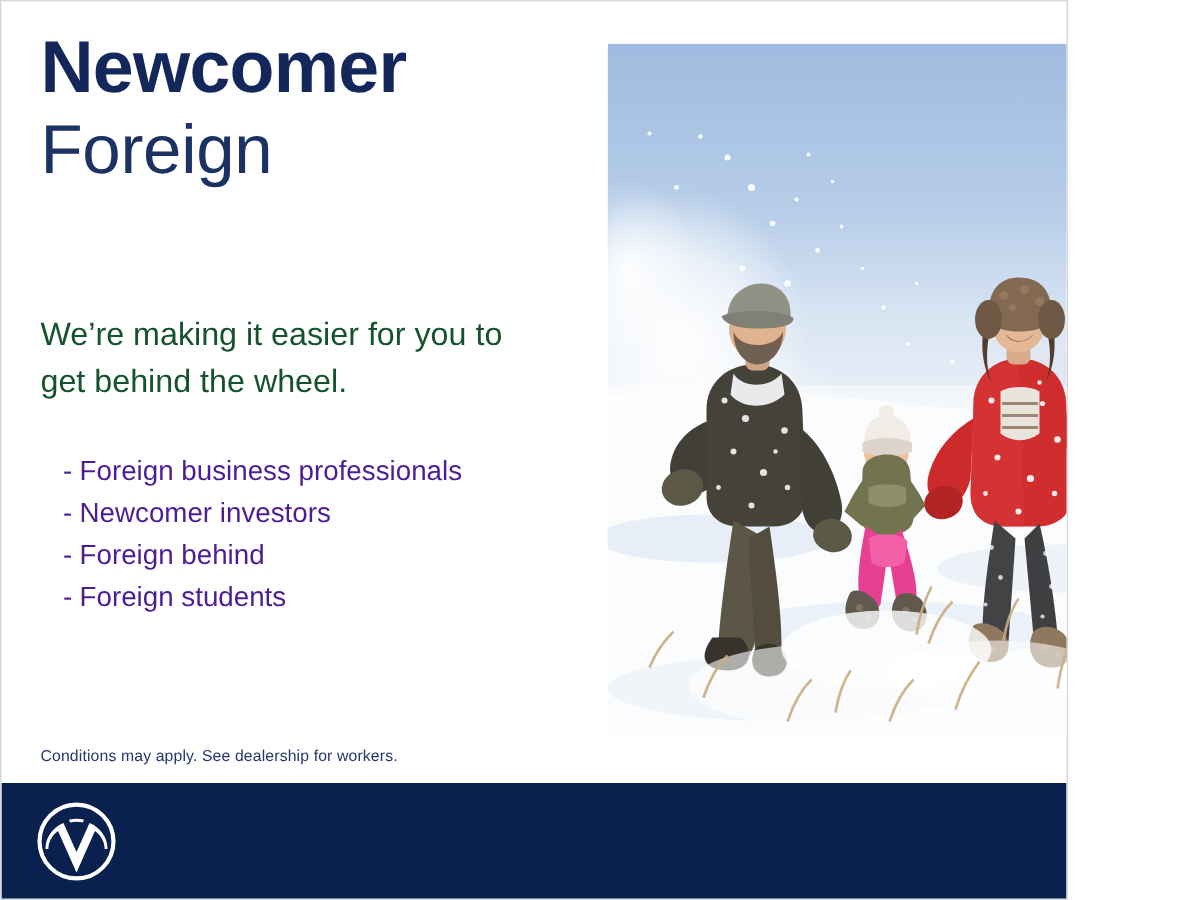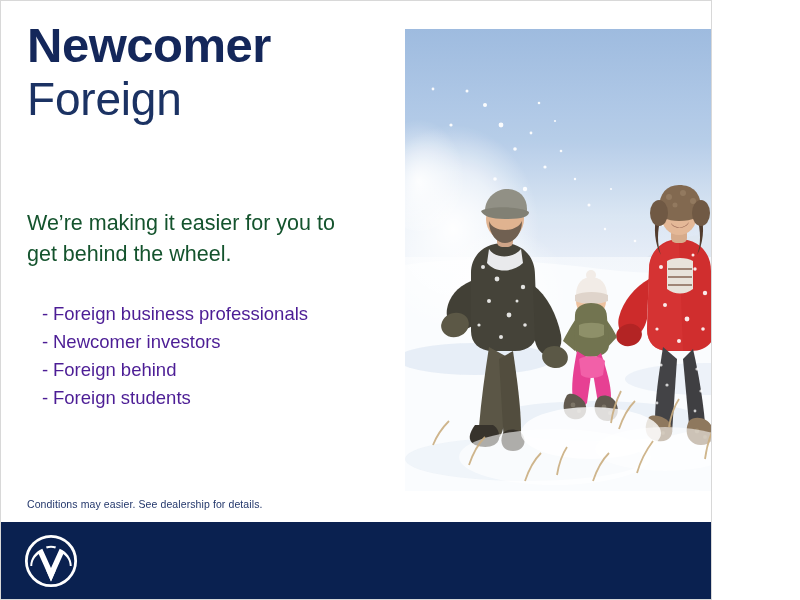--- a/index.html
+++ b/index.html
@@ -150,21 +150,21 @@
         <span class="bullet-dash">-</span><span>Newcomer investors</span>
       </li>
       <li>
         <span class="bullet-dash">-</span><span>Foreign behind</span>
       </li>
       <li>
         <span class="bullet-dash">-</span><span>Foreign students</span>
       </li>
     </ul>
 
-    <div class="disclaimer">Conditions may easier. See dealership for details.</div>
+    <div class="disclaimer">Conditions may apply. See dealership for workers.</div>
   </div>
 
   <div class="photo">
     <svg viewBox="0 0 374 462" preserveAspectRatio="xMidYMid slice">
       <defs>
         <linearGradient id="skyGrad" x1="0" y1="0" x2="0" y2="1">
           <stop offset="0%" stop-color="#9bb9de"></stop>
           <stop offset="42%" stop-color="#b3cbe8"></stop>
           <stop offset="72%" stop-color="#d9e5f3"></stop>
           <stop offset="100%" stop-color="#eef3fa"></stop>

